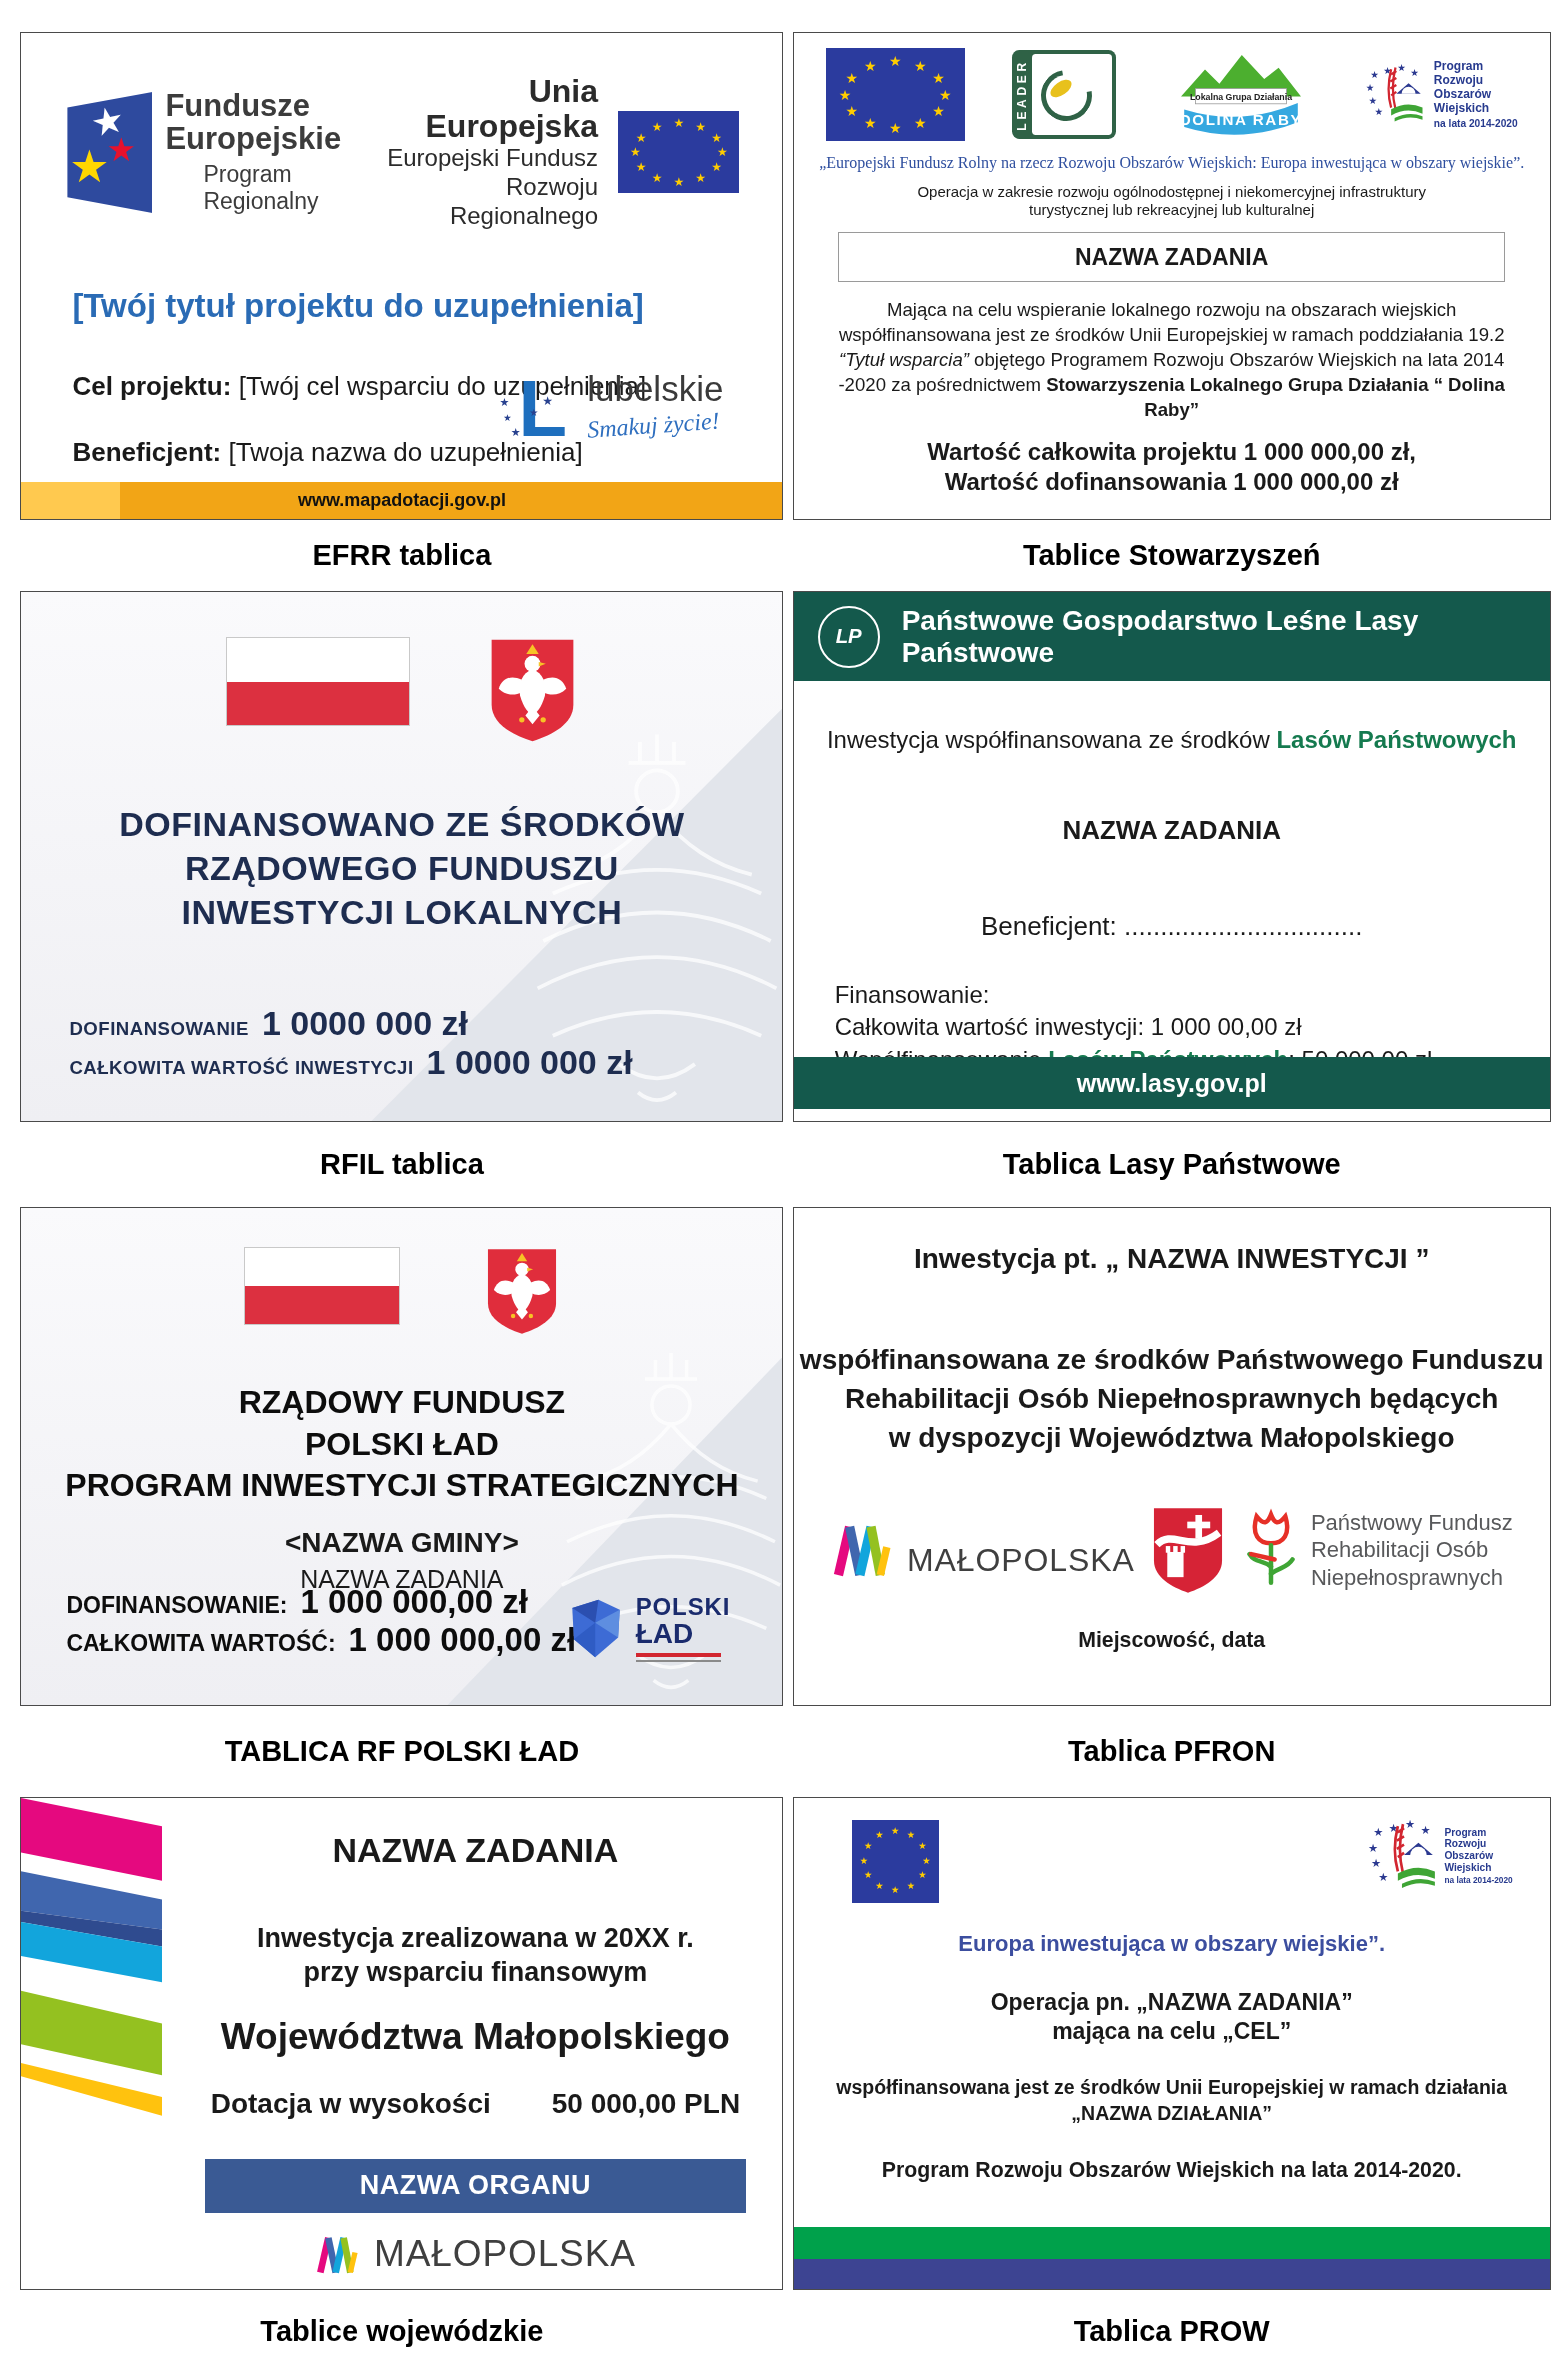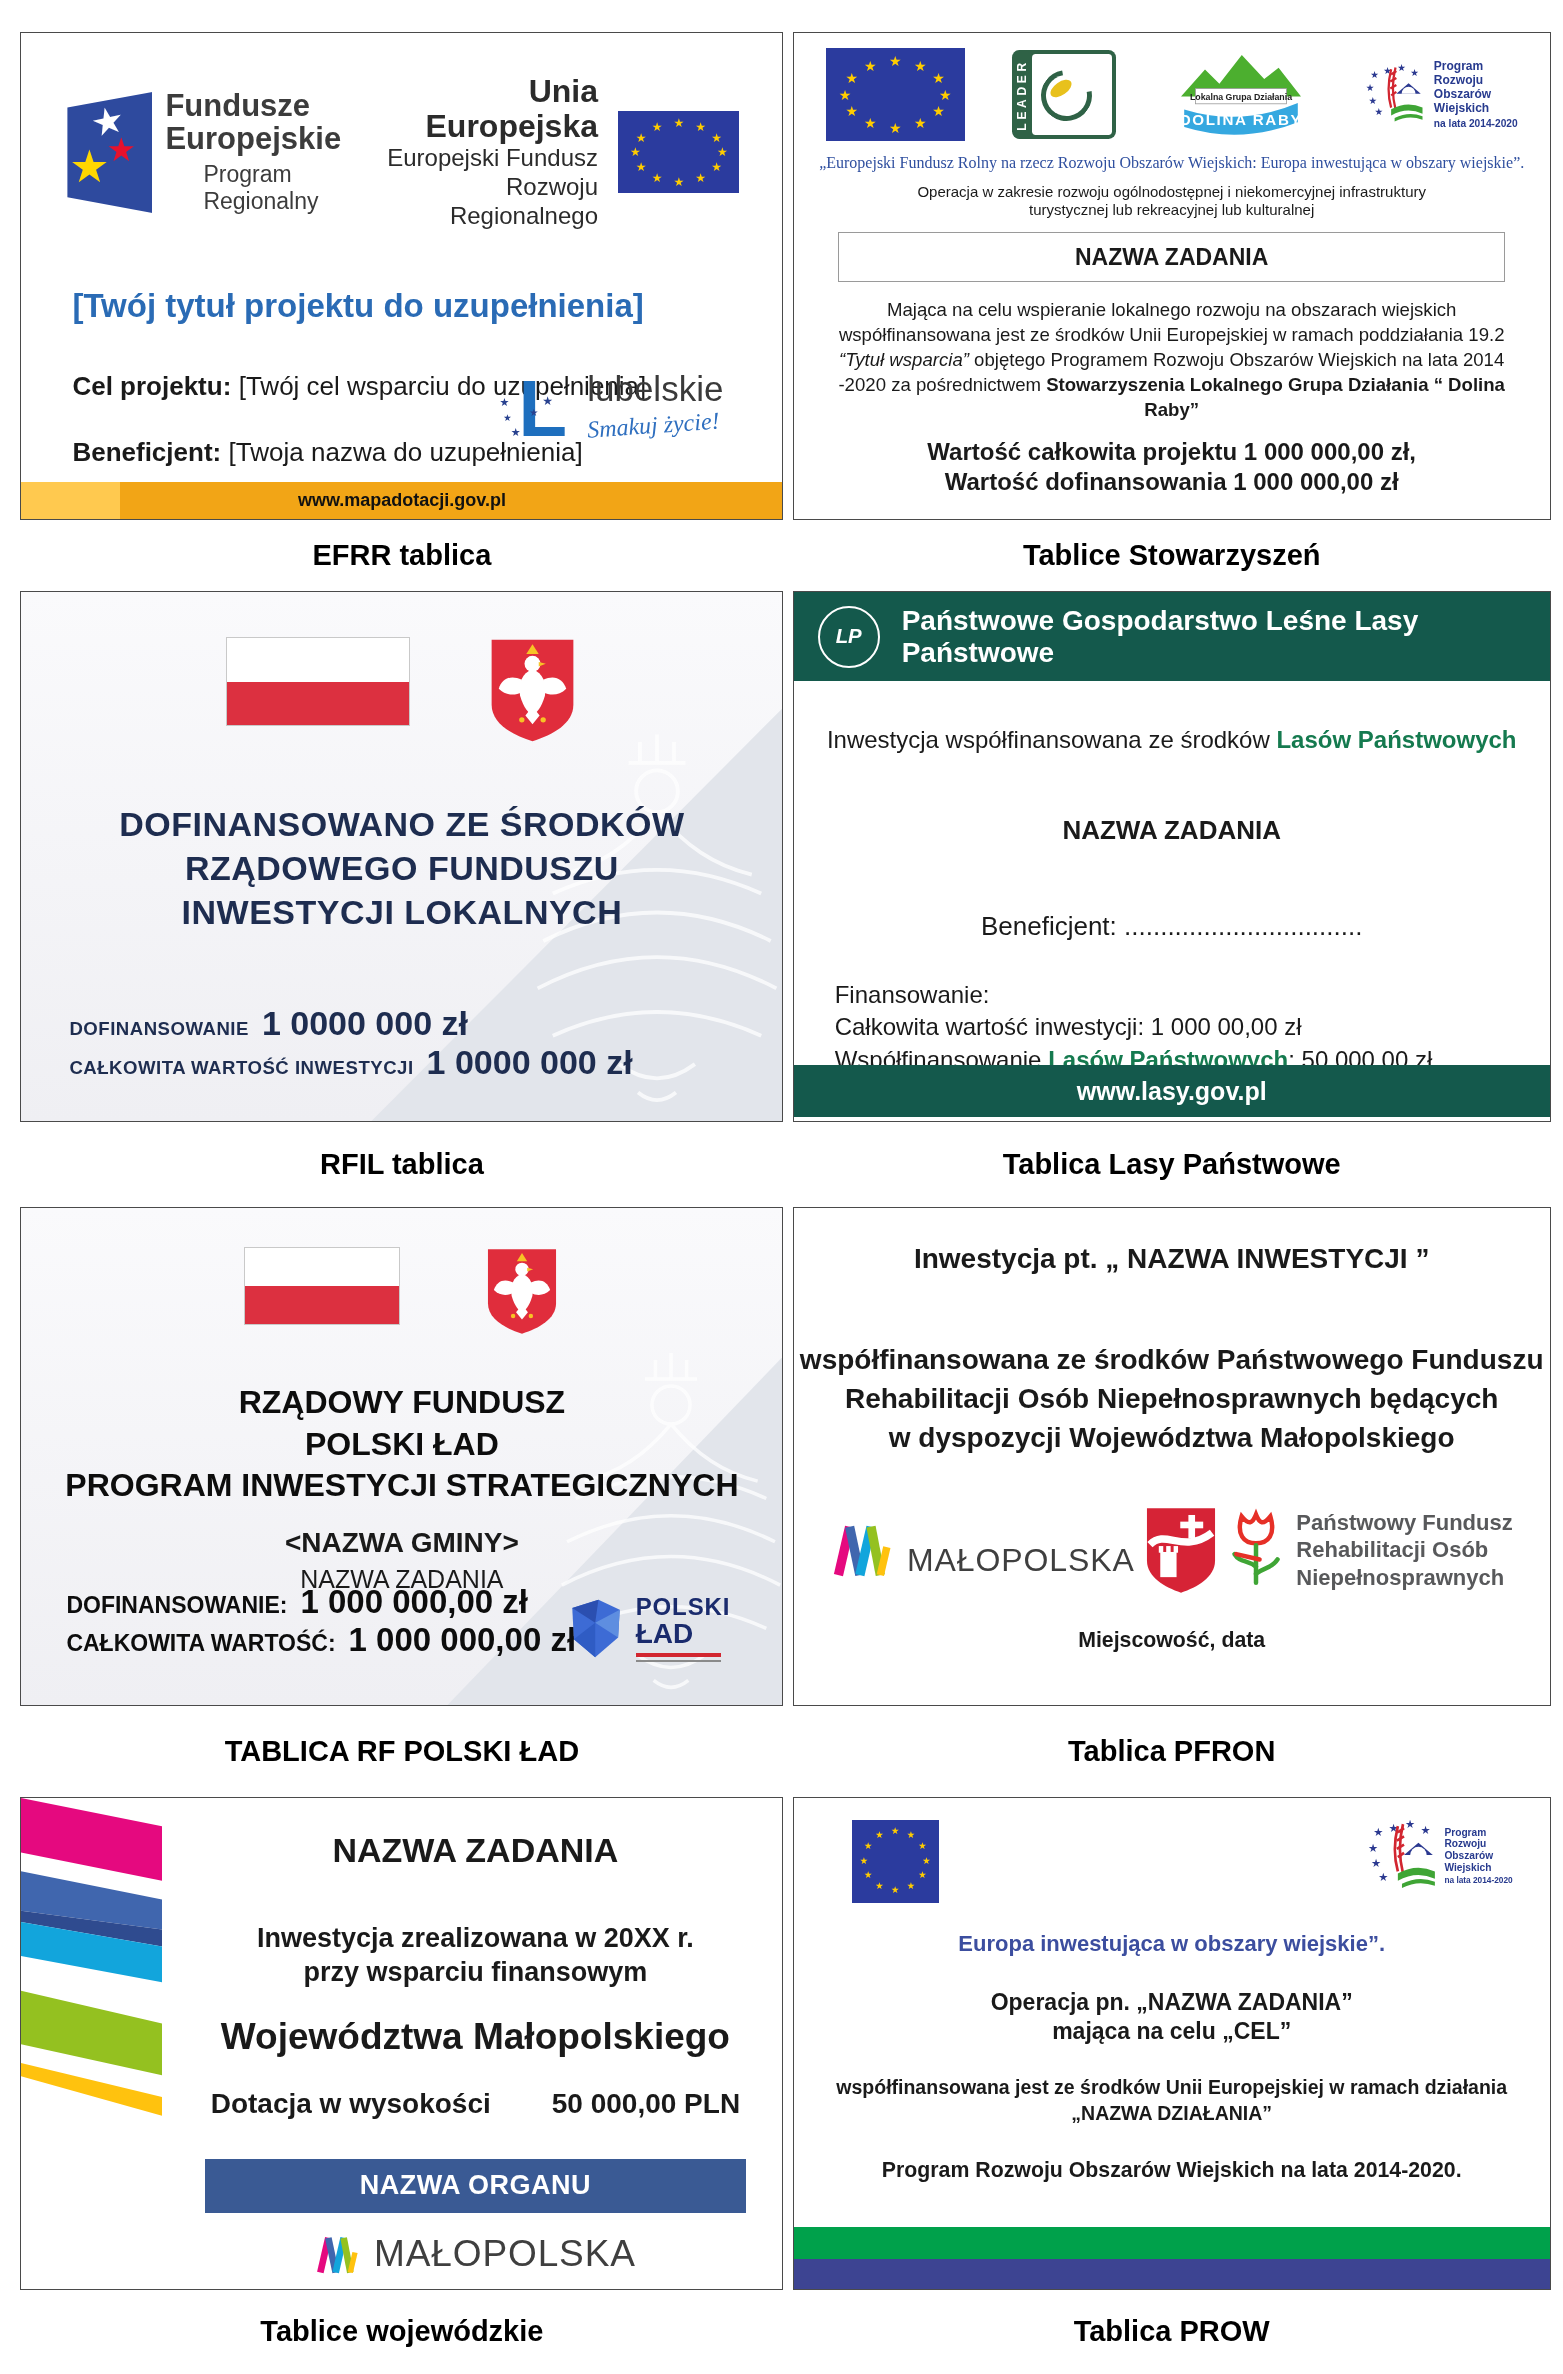--- a/index.html
+++ b/index.html
@@ -116,33 +116,33 @@
   
   .lasy-head{height:89px;background:#14594C;display:flex;align-items:center;gap:22px;padding:0 24px;}
   .lp-ring{width:58px;height:58px;border-radius:50%;border:2.8px solid #fff;display:flex;align-items:center;
            justify-content:center;color:#fff;font-style:italic;font-weight:bold;font-size:20.4px;flex:none;}
   .lasy-title{color:#fff;font-size:28px;font-weight:bold;}
   .lasy-line1{margin-top:45px;text-align:center;font-size:24px;}
   .green-t{color:#157A4F;font-weight:bold;}
   .lasy-nazwa{margin-top:61px;text-align:center;font-size:26px;font-weight:bold;}
   .lasy-ben{margin-top:65px;text-align:center;font-size:26px;}
   .lasy-fin{margin:37px 0 0 41px;font-size:24px;line-height:1.35;}
-  .lasy-bar{position:absolute;left:0;right:0;bottom:4px;height:52px;background:#14594C;display:flex;
+  .lasy-bar{position:absolute;left:0;right:0;bottom:12px;height:52px;background:#14594C;display:flex;
             align-items:center;justify-content:center;color:#fff;font-size:25px;font-weight:bold;}
 
   
   .pfron-title{margin-top:35px;text-align:center;font-size:28px;font-weight:800;}
   .pfron-body{margin-top:65px;text-align:center;font-size:28px;font-weight:800;line-height:1.4;}
   .pfron-logos{margin:48px 37px 0;display:flex;align-items:center;justify-content:space-between;}
   .mal-logo{display:flex;align-items:flex-end;gap:9.3px;}
   .mal-m{width:67px;height:58px;}
   .mal-name{font-size:32px;color:#3f3f3f;letter-spacing:0.9px;}
   .pfron-logo{display:flex;align-items:center;gap:11px;}
   .tulip{width:58px;height:87px;}
-  .pfron-text div{font-size:22px;color:#58595B;line-height:1.25;font-weight:bold;}
+  .pfron-text div{font-size:22px;color:#58595B;line-height:1.25;}
   .pfron-foot{margin-top:33px;text-align:center;font-size:21.3px;font-weight:bold;}
 
   
   .woj-strip{position:absolute;left:0;top:0;bottom:0;width:141px;}
   .woj-main{margin-left:147px;position:relative;}
   .woj-nazwa{margin-top:33px;text-align:center;font-size:34px;font-weight:800;}
   .woj-l{margin-top:52px;text-align:center;font-size:27px;font-weight:bold;line-height:1.25;}
   .woj-woj{margin-top:26px;text-align:center;font-size:37px;font-weight:800;}
   .woj-dot{margin-top:30px;display:flex;justify-content:center;gap:61px;font-size:28px;font-weight:bold;}
   .woj-bar{margin:39px auto 0;width:88%;height:54px;background:#3A5A94;display:flex;align-items:center;

